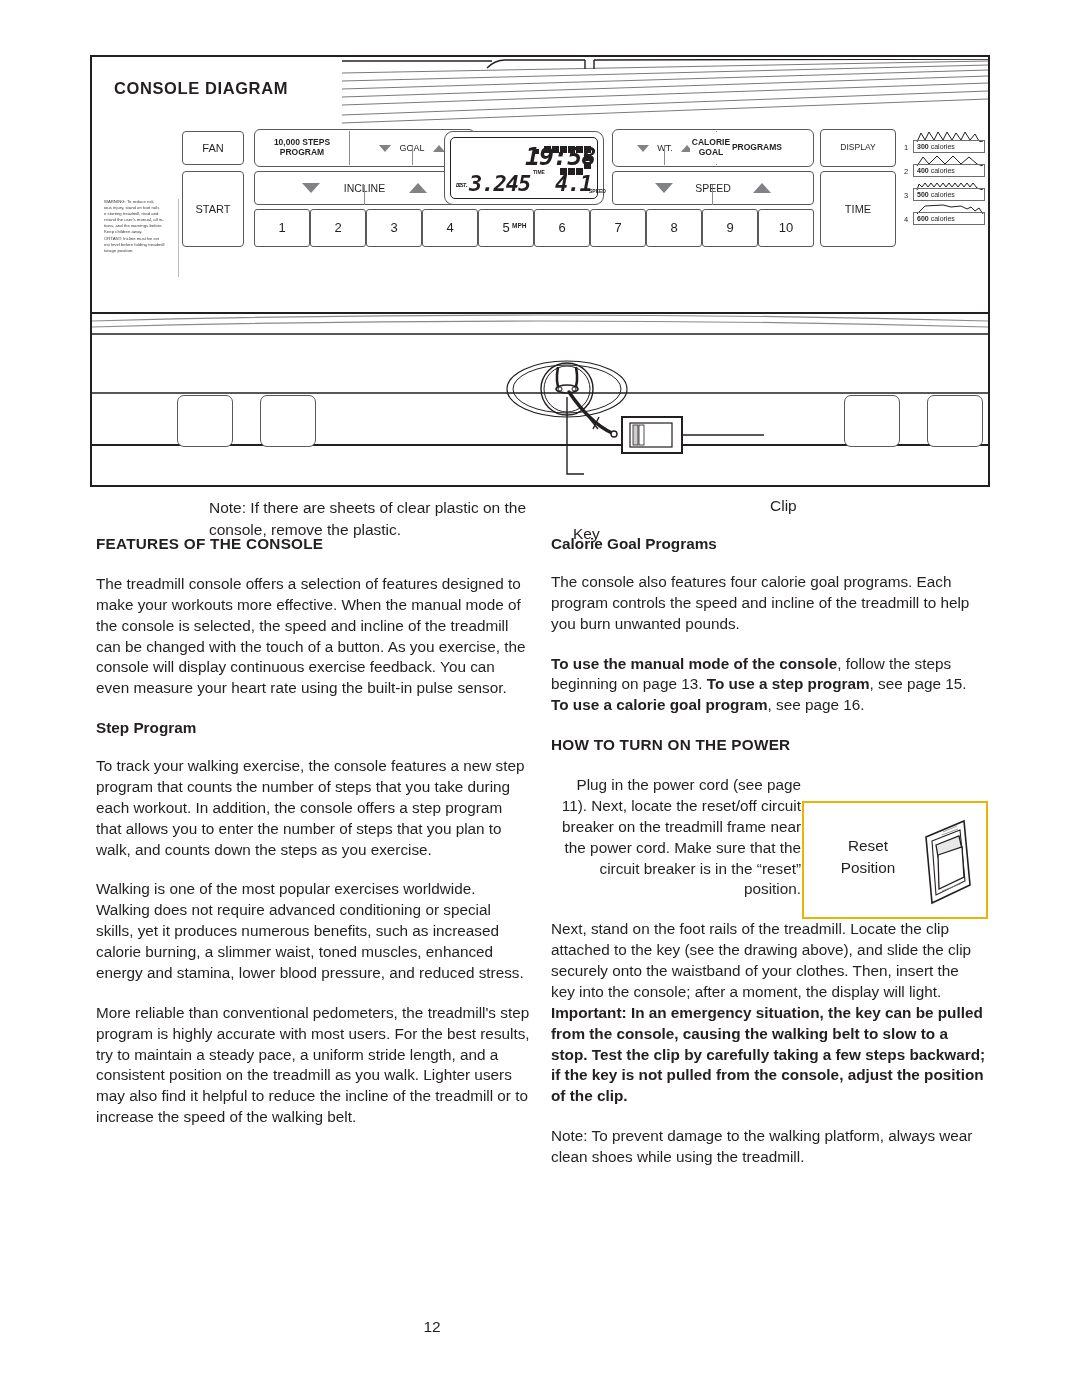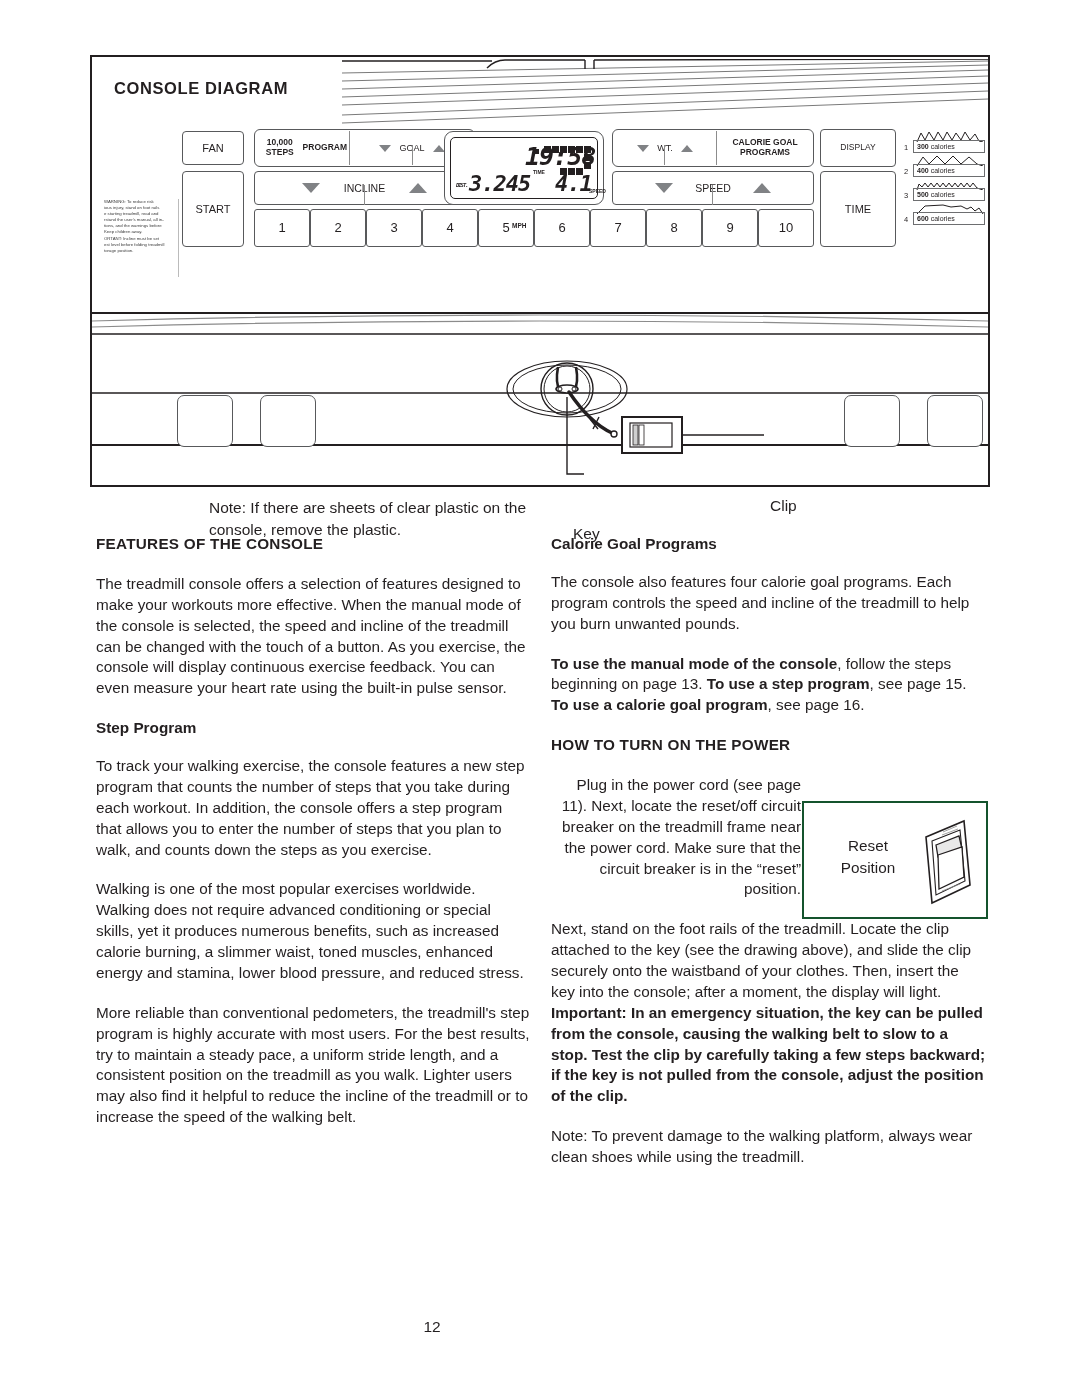--- a/index.html
+++ b/index.html
@@ -105,21 +105,21 @@
   .col-left{left:96px;top:534px;}
   .col-right{left:551px;top:534px;}
   h3.sec{font-size:15.3px;font-weight:bold;margin:0 0 19px 0;letter-spacing:.25px;}
   h4.sub{font-size:15.3px;font-weight:bold;margin:0 0 17px 0;}
   p.para{margin:0 0 19px 0;}
   p.para b{font-weight:bold;}
 
   
   .reset-fig{
     position:absolute;left:802px;top:801px;width:186px;height:118px;
-    border:2px solid #14532d;box-sizing:border-box;background:#fff;
+    border:2px solid #eab308;box-sizing:border-box;background:#fff;
   }
   .reset-txt{
     position:absolute;left:18px;top:32px;width:92px;text-align:center;
     font-size:15.3px;line-height:1.45;
   }
   .narrow{width:250px;text-align:right;}
 
   .pageno{
     position:absolute;left:0;top:1318px;width:864px;text-align:center;
     font-size:15.5px;font-weight:normal;
@@ -161,21 +161,21 @@
       <span>ORTANT: Incline must be set</span><br>
       <span>est level before folding treadmill</span><br>
       <span>torage position.</span>
     </div>
 
     <div class="btn big" style="left:88px;top:6px;width:62px;height:34px;">
       <span>FAN</span>
     </div>
 
     <div class="grp" style="left:160px;top:4px;width:221px;height:38px;"></div>
-    <div class="btn bold" style="left:163px;top:7px;width:90px;height:32px;border:none;flex-direction:row;">
+    <div class="btn bold" style="left:163px;top:7px;width:90px;height:32px;border:none;flex-direction:column;">
       <span>10,000 STEPS</span>
       <span>PROGRAM</span>
     </div>
     <div class="divider" style="left:255px;top:6px;height:34px;"></div>
     <div class="btn" style="left:258px;top:7px;width:120px;height:32px;border:none;gap:8px;">
       <span class="tri tri-sm-down"></span>
       <span class="bold" style="font-size:9px;text-align:center;">GOAL</span>
       <span class="tri tri-sm-up"></span>
     </div>
     <div class="divider" style="left:318px;top:20px;height:20px;"></div>
@@ -250,21 +250,21 @@
     </div>
 
     <div class="grp" style="left:518px;top:4px;width:202px;height:38px;"></div>
     <div class="btn" style="left:521px;top:7px;width:100px;height:32px;border:none;gap:8px;">
       <span class="tri tri-sm-down"></span>
       <span class="bold" style="font-size:9px;">WT.</span>
       <span class="tri tri-sm-up"></span>
     </div>
     <div class="divider" style="left:570px;top:20px;height:20px;"></div>
     <div class="divider" style="left:622px;top:6px;height:34px;"></div>
-    <div class="btn bold" style="left:625px;top:7px;width:92px;height:32px;border:none;flex-direction:column;">
+    <div class="btn bold" style="left:596px;top:7px;width:92px;height:32px;border:none;">
       <span>CALORIE GOAL</span>
       <span>PROGRAMS</span>
     </div>
     <div class="btn" style="left:726px;top:4px;width:76px;height:38px;">
       <span>DISPLAY</span>
     </div>
 
     <div class="btn" style="left:518px;top:46px;width:202px;height:34px;gap:22px;">
       <span class="tri tri-down"></span>
       <span class="bold" style="font-size:10.5px;">SPEED</span>

